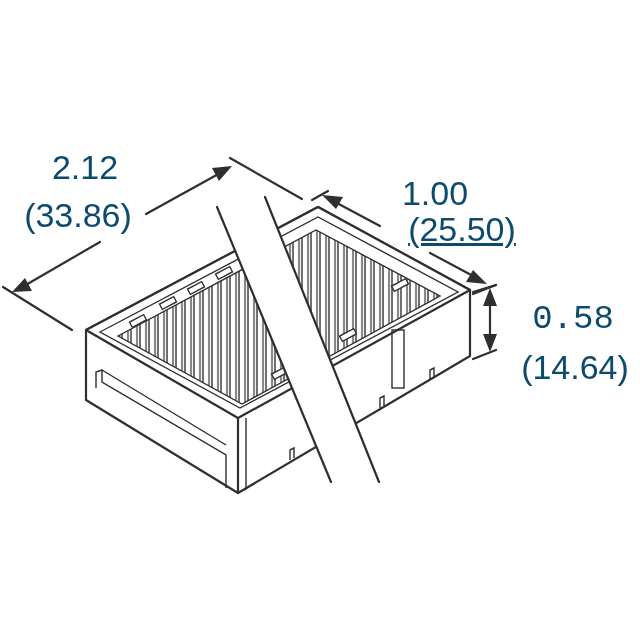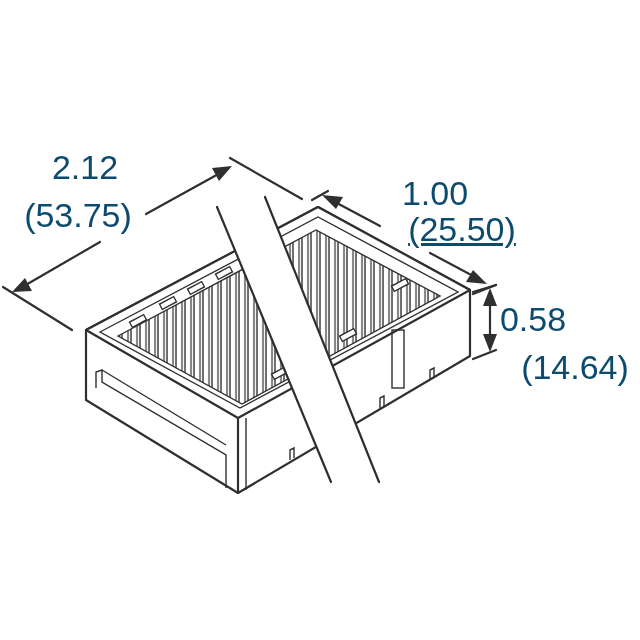--- a/index.html
+++ b/index.html
@@ -89,19 +89,19 @@
   </g>
 
   <g>
     <polygon fill="#ffffff" points="217,207 265,197 379,482 331,482"></polygon>
     <line class="ln" x1="217" y1="207" x2="331" y2="482"></line>
     <line class="ln" x1="265" y1="197" x2="379" y2="482"></line>
   </g>
 </svg>
 
 <div class="dim-label" style="left:30px; top:148px; width:110px;">2.12</div>
-<div class="dim-label" style="left:8px; top:196px; width:140px;">(53.75)</div>
+<div class="dim-label" style="left:8px; top:196px; width:140px;">(33.86)</div>
 
 <div class="dim-label" style="left:385px; top:174px; width:100px;">1.00</div>
 <div class="dim-label" style="left:392px; top:210px; width:140px;text-decoration:underline;">(25.50)</div>
 
-<div class="dim-label" style="left:488px; top:300px; width:90px;">0.58</div>
+<div class="dim-label" style="left:528px; top:300px; width:90px;font-family:Liberation Mono, monospace;">0.58</div>
 <div class="dim-label" style="left:510px; top:348px; width:130px;text-align:center;">(14.64)</div>
 
 </body></html>

